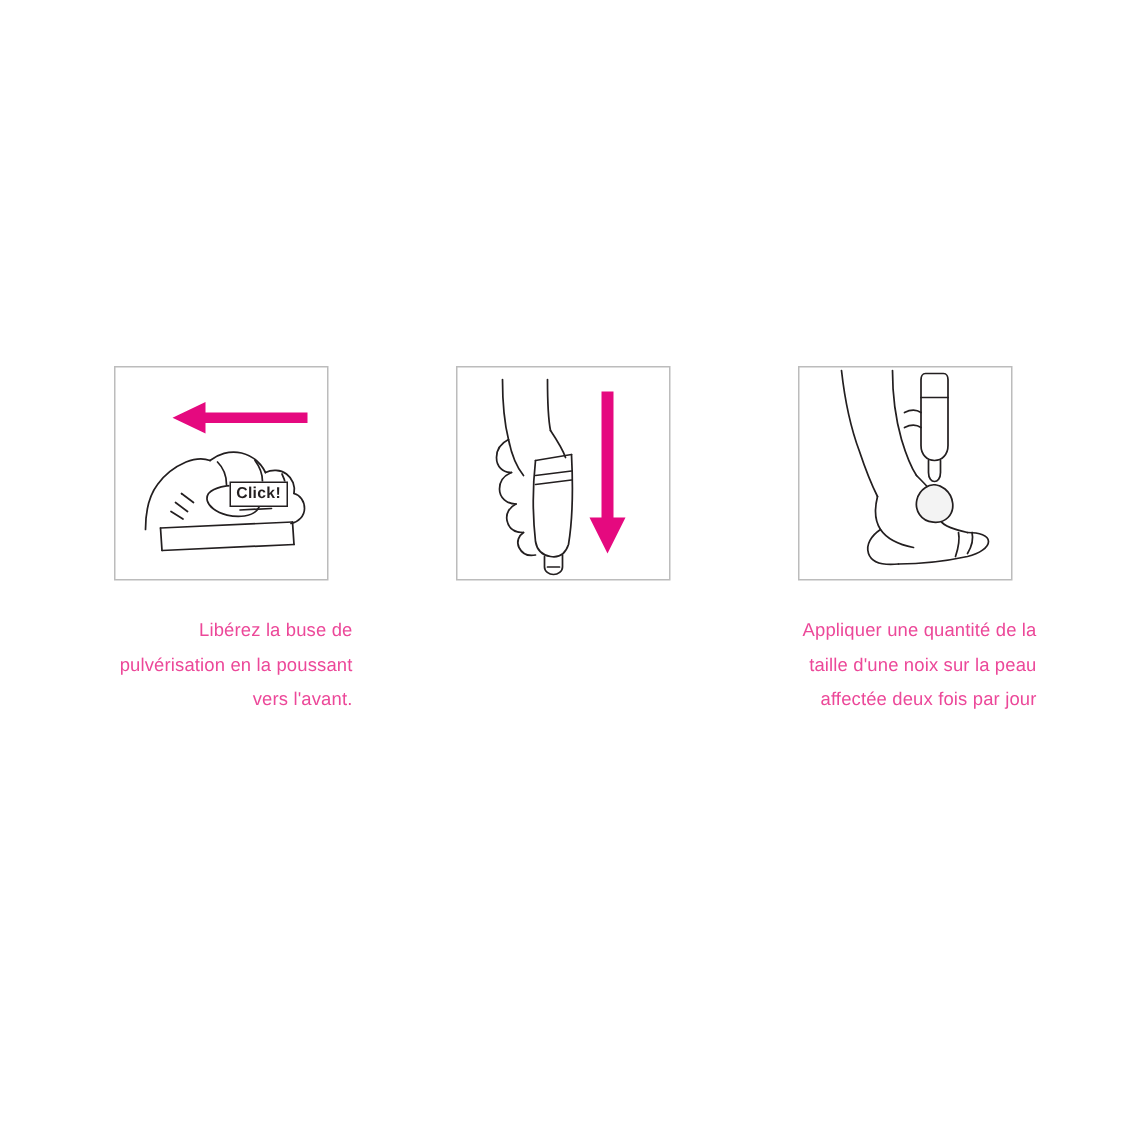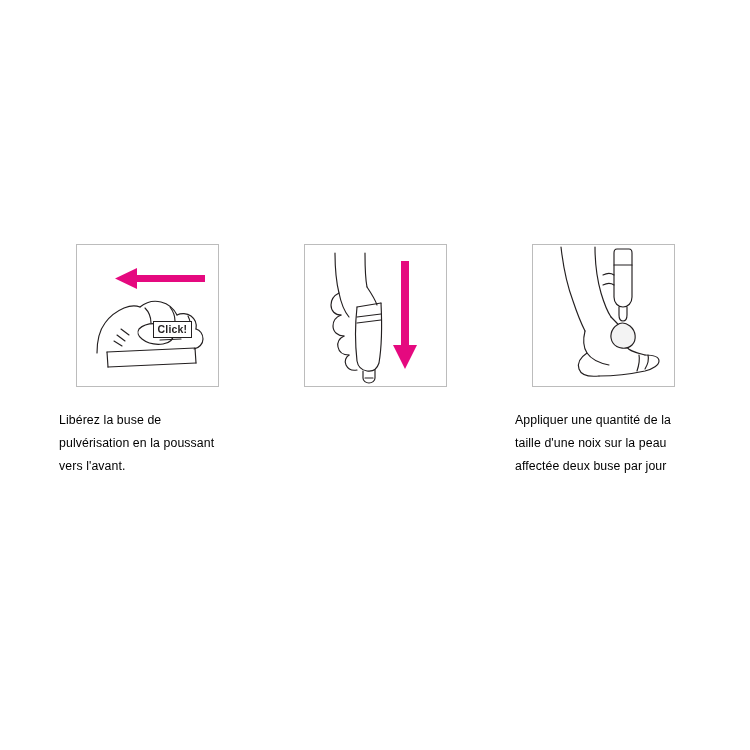--- a/index.html
+++ b/index.html
@@ -46,22 +46,22 @@
   .panel svg {
     display: block;
     position: absolute;
     top: 0;
     left: 0;
   }
   .caption {
     margin-top: 22px;
     font-size: 12.3px;
     line-height: 23px;
-    text-align: left;
-    color: #000000;
+    text-align: right;
+    color: #ec4899;
     letter-spacing: 0.1px;
     width: 176px;
   }
   .click-badge {
     position: absolute;
     left: 76px;
     top: 76px;
     border: 1.3px solid #231f20;
     background: #ffffff;
     padding: 1px 4px 2px 4px;
@@ -176,17 +176,17 @@
 
             <path d="M86 62 L86 70 C86 74 88 76 90 76 C92 76 94 74 94 70 L94 62"></path>
 
             <path d="M84 80 C78 84 76 92 80 98 C84 104 94 105 99 100 C104 95 103 86 97 81 C93 78 88 77 84 80 Z" fill="#f3f3f3"></path>
 
             <path d="M70 30 C74 28 78 28 81 30"></path>
             <path d="M70 40 C74 38 78 38 81 40"></path>
           </g>
         </svg>
       </div>
-      <div class="caption">Appliquer une quantité de la taille d'une noix sur la peau affectée deux buse par jour</div>
+      <div class="caption">Appliquer une quantité de la taille d'une noix sur la peau affectée deux fois par jour</div>
     </div>
 
   </div>
 </div>
 
 </body></html>

